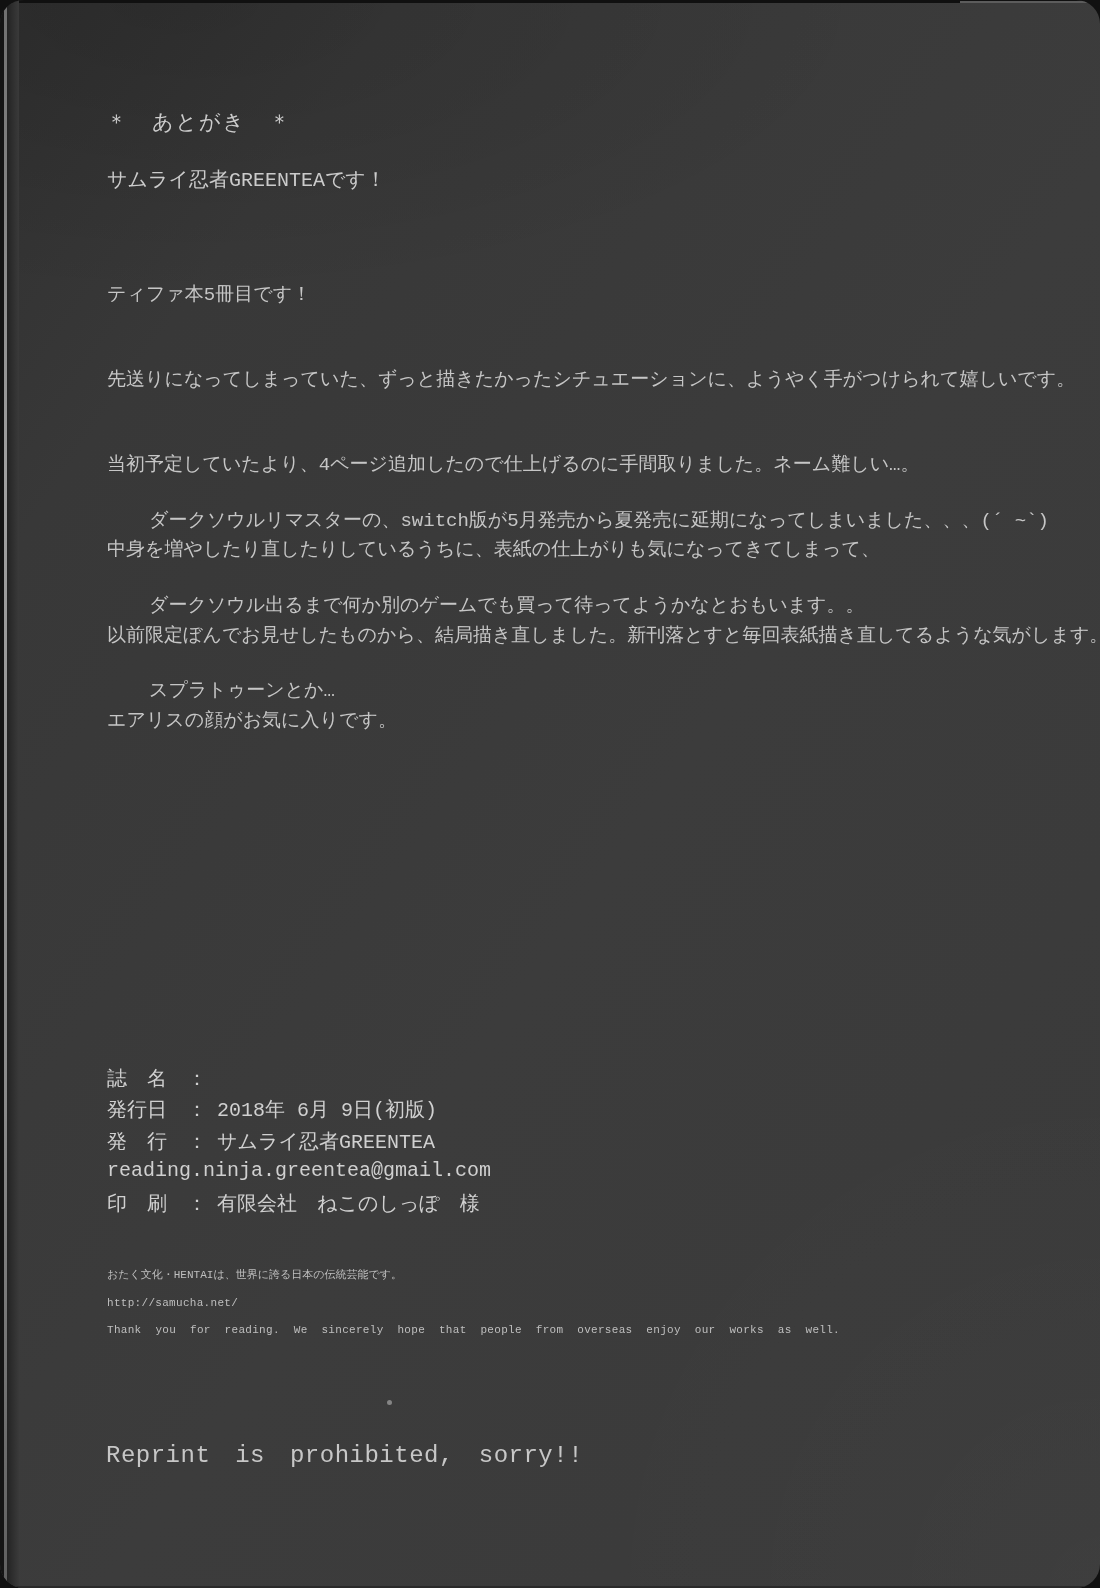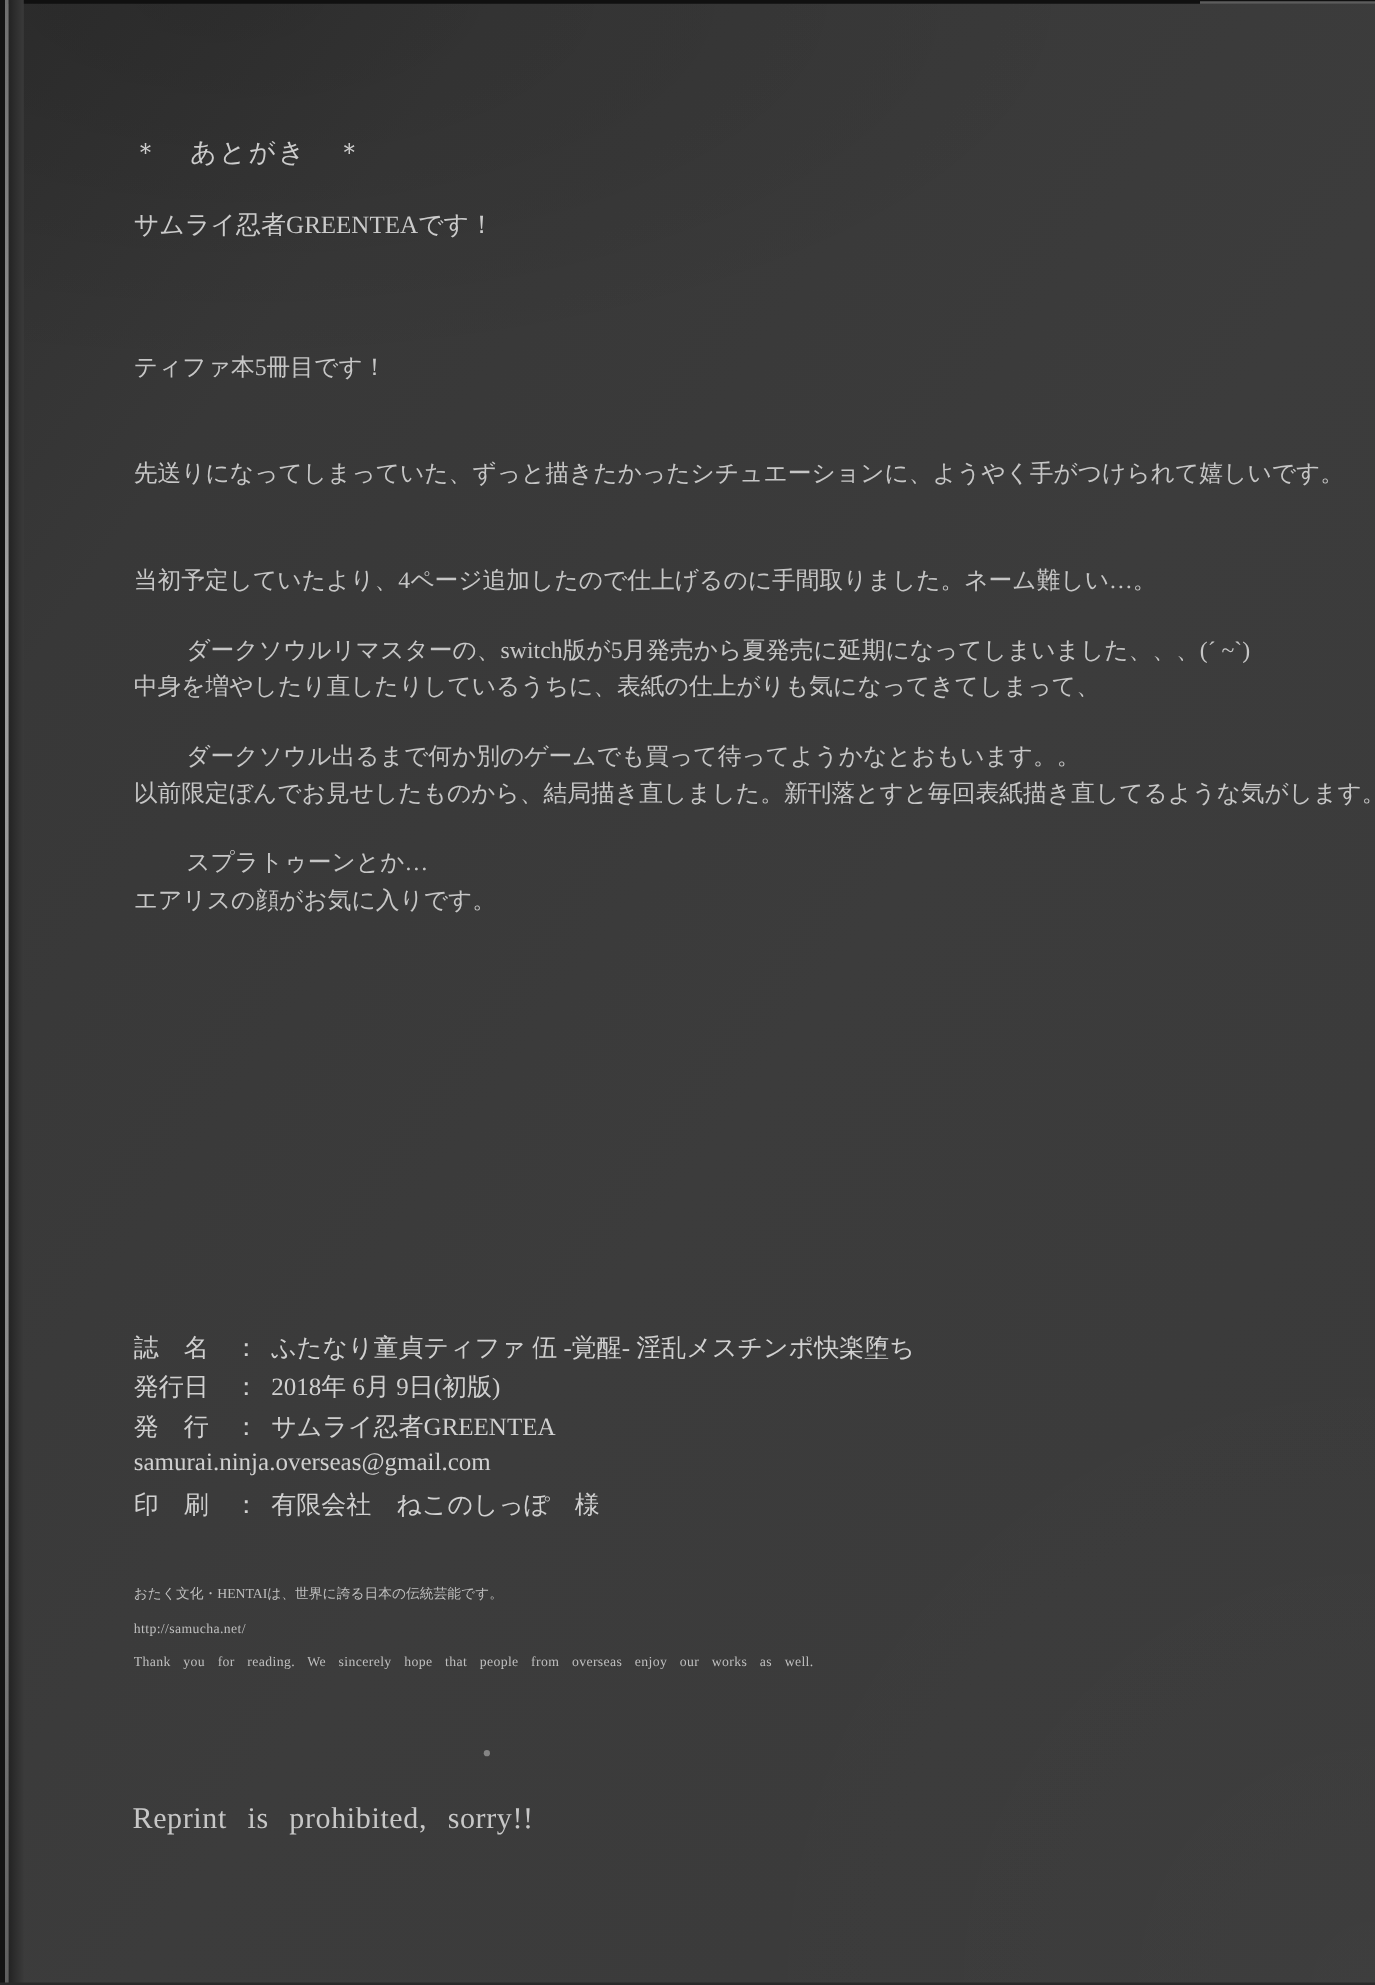--- a/index.html
+++ b/index.html
@@ -2,22 +2,23 @@
 <html><head>
 <meta charset="utf-8">
 <style>
   html, body { margin: 0; padding: 0; background: #111; }
   .page {
     position: relative;
     width: 1100px;
     height: 1588px;
     background: linear-gradient(125deg, #303030 0%, #383838 18%, #3c3c3c 55%, #3a3a3a 100%);
     overflow: hidden;
-    font-family: Liberation Serif, serif;
+    font-family: Liberation Mono, monospace;
     color: #c9c9c9;
+    border-radius: 24px;
     -webkit-font-smoothing: antialiased;
   }
 
   
   .edge-top    { position: absolute; top: 0; left: 0; right: 0; height: 3px; background: #101010; }
   .edge-top-light { position: absolute; top: 1px; right: 0; width: 140px; height: 2px; background: #9a9a9a; opacity: .55; }
   .edge-left-black { position: absolute; top: 0; left: 0; width: 4px; height: 100%; background: #141414; }
   .edge-left-light { position: absolute; top: 0; left: 4px; width: 3px; height: 100%;
     background: linear-gradient(#6f6f6f, #a0a0a0 30%, #8a8a8a 70%, #5f5f5f); }
   .edge-left-shadow { position: absolute; top: 0; left: 7px; width: 12px; height: 100%;
@@ -84,34 +85,33 @@
     <div class="line">ダークソウルリマスターの、switch版が5月発売から夏発売に延期になってしまいました、、、(´ ~`)</div>
     <div class="line">ダークソウル出るまで何か別のゲームでも買って待ってようかなとおもいます。。</div>
     <div class="line">スプラトゥーンとか…</div>
   </div>
 
 
   <div class="colophon">
     <div class="row">
       <span class="label">誌　名</span>
         <span class="colon">：</span>
-        <span class="value">ふたなり童貞ティファ 伍 -覚醒- 淫乱メスチンポ快楽堕ち</span>
     </div>
     <div class="row">
       <span class="label">発行日</span>
         <span class="colon">：</span>
         <span class="value">2018年 6月 9日(初版)</span>
     </div>
     <div class="row">
       <span class="label">発　行</span>
         <span class="colon">：</span>
         <span class="value">サムライ忍者GREENTEA</span>
     </div>
     <div class="row full">
-      <span class="value">samurai.ninja.overseas@gmail.com</span>
+      <span class="value">reading.ninja.greentea@gmail.com</span>
     </div>
     <div class="row">
       <span class="label">印　刷</span>
         <span class="colon">：</span>
         <span class="value">有限会社　ねこのしっぽ　様</span>
     </div>
   </div>
 
   <div class="footer-notes">
     <div class="line">おたく文化・HENTAIは、世界に誇る日本の伝統芸能です。</div>

